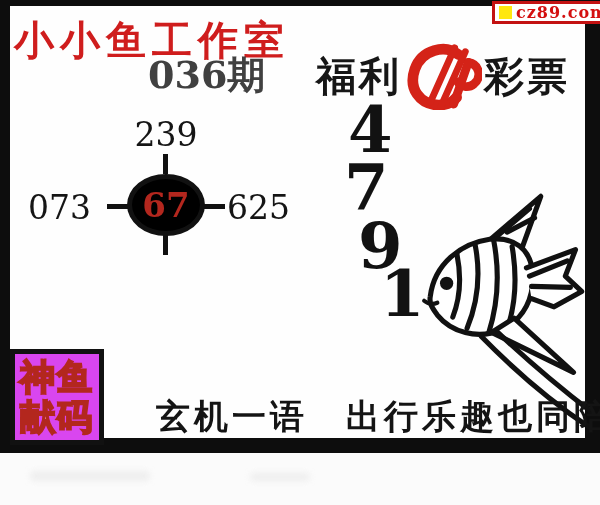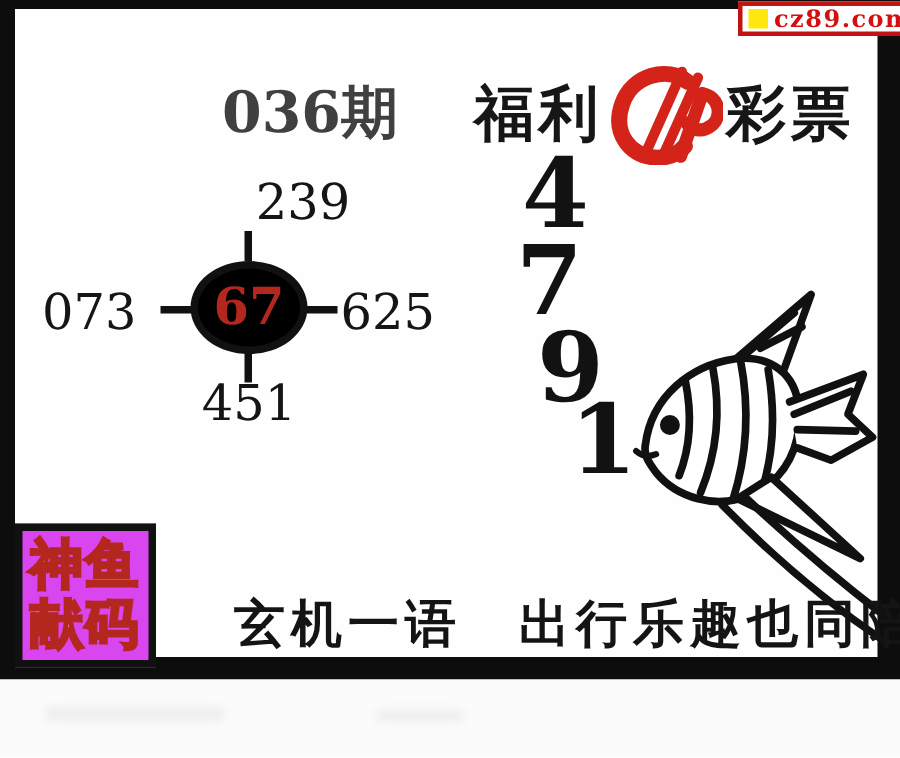--- a/index.html
+++ b/index.html
@@ -48,20 +48,21 @@
   .substrip{position:absolute;left:0;top:453px;width:600px;height:52px;background:#fbfbfb;}
   .smudge{position:absolute;background:#e9e9e9;filter:blur(3px);opacity:.7;border-radius:4px;}
 </style>
 </head>
 <body>
 
 <div class="canvas">
 
   <div class="frame"></div>
 
+  <div class="workshop">小小鱼工作室</div>
   <div class="issue">036期</div>
 
   <div class="brand">
     <span class="zh">福利</span>
     <svg width="78" height="68" viewBox="0 0 80 70">
       <g fill="none" stroke="#d42318" stroke-linecap="round" stroke-linejoin="round">
         <path d="M56,13 C42,2 18,8 11,28 C4,48 16,64 35,65 C44,65 50,62 54,57" stroke-width="11"></path>
         <path d="M27,62 L52,6" stroke-width="7"></path>
         <path d="M38,66 L63,10" stroke-width="7"></path>
         <path d="M66,21 C78,23 80,37 72,43 C66,48 58,46 55,41" stroke-width="9"></path>
@@ -69,31 +70,30 @@
       </g>
     </svg>
     <span class="zh">彩票</span>
   </div>
 
   <div class="badge">
     <span class="sq"></span>
     <span class="txt">cz89.com</span>
   </div>
 
-  <div class="dnum c" style="left:130px;top:118px;width:72px;margin-left:36px;">239</div>
+  <div class="dnum c" style="left:130px;top:118px;width:72px;">239</div>
   <div class="dline" style="left:163px;top:154px;width:5px;height:20px;"></div>
   <div class="dnum" style="left:28px;top:191px;width:62px;text-align:right;">073</div>
   <div class="dline" style="left:107px;top:204px;width:21px;height:5px;"></div>
   <div class="dcircle">
     <span class="dcenter">67</span>
   </div>
   <div class="dline" style="left:204px;top:204px;width:21px;height:5px;"></div>
   <div class="dnum" style="left:227px;top:191px;">625</div>
   <div class="dline" style="left:163px;top:235px;width:5px;height:20px;"></div>
-  <div class="dnum c" style="left:130px;top:252px;width:72px;">451</div>
 
   <div class="pdig" style="left:348px;top:98px;">4</div>
   <div class="pdig" style="left:344px;top:156px;">7</div>
   <div class="pdig" style="left:358px;top:214px;">9</div>
   <div class="pdig" style="left:380px;top:262px;">1</div>
 
   <svg class="fish" width="176" height="256" viewBox="0 0 172 250">
     <g fill="none" stroke="#111" stroke-width="5" stroke-linecap="round" stroke-linejoin="round">
 
       <path d="M62,58 L118,10 L97,68" fill="#fff"></path>

